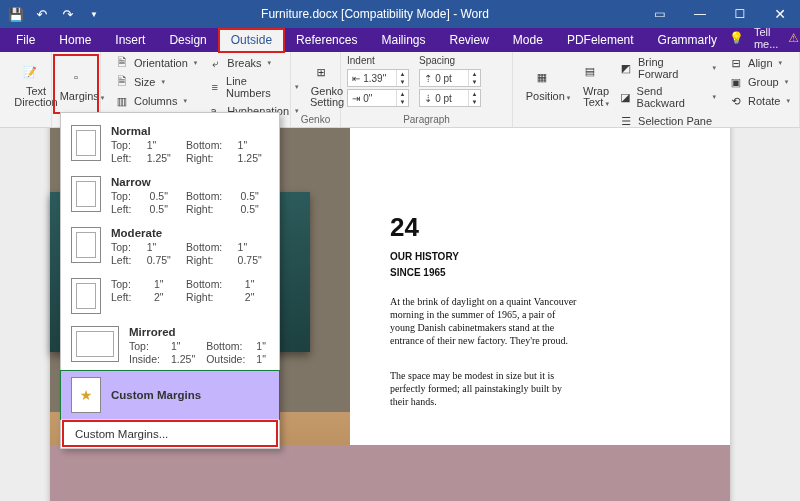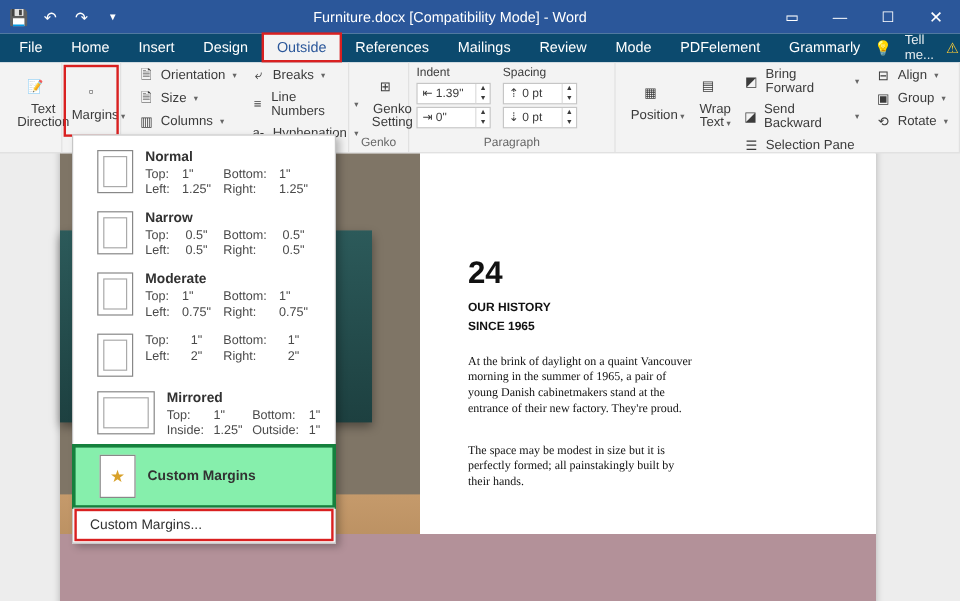--- a/index.html
+++ b/index.html
@@ -6,21 +6,21 @@
   body { width:800px; height:501px; overflow:hidden; background:#fff; font-size:11px; color:#444; }
   
   .titlebar { height:28px; background:#2b579a; display:flex; align-items:center; color:#fff; }
   .qat { display:flex; align-items:center; gap:6px; padding:0 6px; }
   .qat-ico { width:20px; height:20px; display:flex; align-items:center; justify-content:center; font-size:13px; }
   .title { flex:1; text-align:center; font-size:12px; }
   .winctrls { display:flex; }
   .winbtn { width:40px; height:28px; display:flex; align-items:center; justify-content:center; font-size:12px; }
   .winbtn.close { font-size:14px; }
   
-  .tabs { height:24px; background:#0c4a6e; display:flex; align-items:flex-start; color:#fff; font-size:12px; padding-left:4px; }
+  .tabs { height:24px; background:#4c1d95; display:flex; align-items:center; color:#fff; font-size:12px; padding-left:4px; }
   .tab { padding:4px 12px 5px; cursor:pointer; }
   .tab.active { background:#f3f3f3; color:#2b579a; }
   .tabs-rt { margin-left:auto; display:flex; align-items:center; gap:10px; padding:0 8px 4px 0; }
   .tellme { font-size:11px; opacity:.9; }
   .share { display:flex; align-items:center; gap:4px; font-size:11px; }
   
   .ribbon { height:76px; background:#f3f3f3; border-bottom:1px solid #d6d6d6; display:flex; font-size:11px; color:#3b3b3b; }
   .group { border-right:1px solid #e1e1e1; padding:3px 6px 2px; display:flex; flex-direction:column; justify-content:space-between; }
   .grouplabel { text-align:center; font-size:10px; color:#666; }
   .bigbtn { display:flex; flex-direction:column; align-items:center; justify-content:center; width:48px; height:58px; }
@@ -35,22 +35,22 @@
   .field { display:flex; flex-direction:column; gap:2px; }
   .spin { display:flex; align-items:center; border:1px solid #c6c6c6; background:#fff; height:18px; width:62px; font-size:10px; padding-left:4px; justify-content:space-between; }
   .spin .arrows { display:flex; flex-direction:column; font-size:6px; border-left:1px solid #ddd; width:12px; text-align:center; line-height:8px; }
   .fldlabel { font-size:10px; color:#3b3b3b; padding-bottom:1px; }
   .arrange-stack { display:flex; flex-direction:column; gap:3px; }
   .arrange { display:flex; gap:6px; }
   
   .hl-red { outline:2px solid #d92020; outline-offset:-1px; }
   
   .margins-panel { position:absolute; top:112px; left:60px; width:220px; background:#fff; border:1px solid #c6c6c6; box-shadow:3px 3px 6px rgba(0,0,0,0.25); padding:6px 0 0 0; z-index:10; }
-  .m-item { display:flex; padding:6px 20px; gap:10px; }
-  .m-item.sel { background:#86efac; border:3px solid #15803d; margin:-1px; }
+  .m-item { display:flex; padding:6px 10px; gap:10px; }
+  .m-item.sel { background:#c4b5fd; border:1px solid #15803d; margin:-1px; }
   .m-ico { width:30px; height:36px; border:1px solid #888; background:#fff; position:relative; flex-shrink:0; }
   .m-ico::before { content:""; position:absolute; inset:4px; border:1px solid #aaa; }
   .m-ico.star::before { border:none; }
   .m-ico.star::after { content:"★"; position:absolute; inset:0; display:flex; align-items:center; justify-content:center; color:#d8a12a; font-size:14px; }
   .m-ico.mirrored { width:48px; }
   .m-info { flex:1; }
   .m-name { font-weight:600; font-size:11.5px; color:#323232; margin-bottom:2px; }
   .m-vals { display:grid; grid-template-columns:auto auto auto auto; column-gap:8px; row-gap:1px; font-size:10.5px; color:#4a4a4a; }
   .m-vals span:nth-child(odd){ color:#4a4a4a; }
   .m-footer { border-top:1px solid #dcdcdc; padding:8px 14px; font-size:11.5px; color:#323232; }

